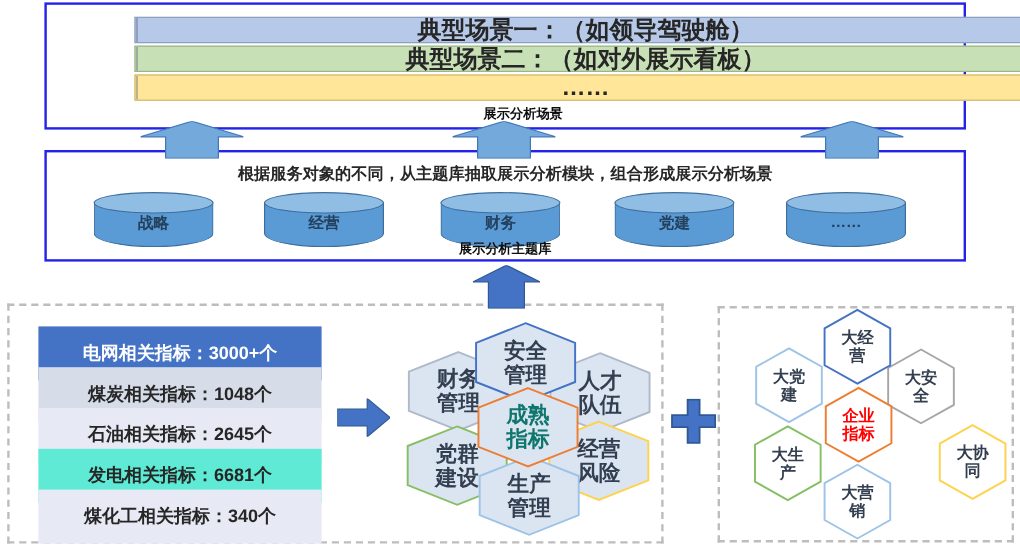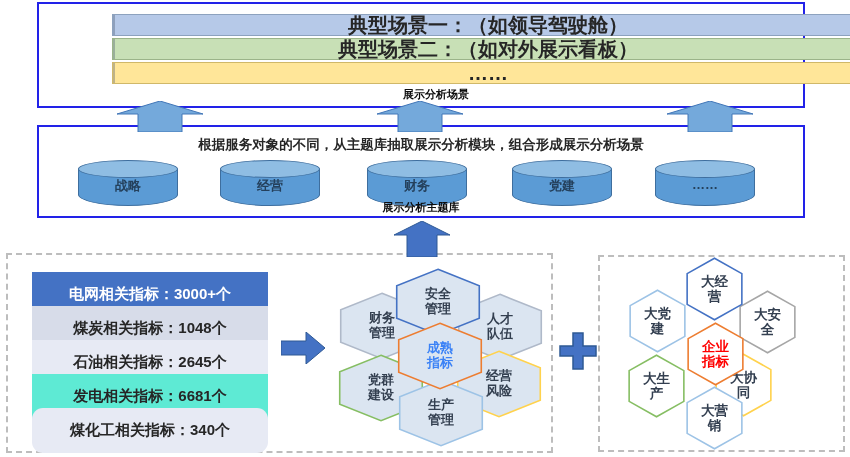--- a/index.html
+++ b/index.html
@@ -20,21 +20,21 @@
   .cyl-body{position:absolute;top:9px;left:0;right:0;bottom:0;border:1px solid;border-top:none;
             border-radius:0 0 56px 56px / 0 0 13px 13px;box-sizing:border-box;}
   .cyl-top{position:absolute;top:0;left:0;right:0;height:18px;border:1px solid;border-radius:50%;box-sizing:border-box;}
   .cyl-label{position:absolute;left:0;right:0;top:17px;text-align:center;font-size:13px;z-index:2;}
   .ind-row{position:absolute;left:32px;width:236px;height:45px;display:flex;align-items:center;justify-content:center;
            font-size:15px;z-index:2;}
   .hex{position:absolute;}
   .hex svg{position:absolute;left:0;top:0;width:100%;height:100%;overflow:visible;}
   .hex-label{position:absolute;left:0;top:0;right:0;bottom:0;display:flex;align-items:center;justify-content:center;}
   .hex-label span{width:2.25em;text-align:center;word-break:break-all;line-height:1.12;}
-  .left-hex{width:58px;height:68px;font-size:13px;color:#333F50;padding-left:28px;}
+  .left-hex{width:58px;height:68px;font-size:18px;color:#333F50;padding-left:28px;}
   .right-hex{width:57px;height:64px;font-size:13.5px;color:#333F50;}
   .z1{z-index:2}.z2{z-index:3}.z3{z-index:4}
 </style>
 </head>
 <body>
 
 <div id="stage">
 
   <div class="outline-box" style="left:37px;top:2px;width:768px;height:106px;"></div>
 
@@ -97,21 +97,21 @@
         <polygon points="28,0 56,14 43,14 43,36 13,36 13,14 0,14" stroke-width="1" style="fill: rgb(68, 114, 196); stroke: rgb(46, 89, 148);"></polygon>
       </svg>
   </div>
 
   <div class="dashed-box" style="left:6px;top:253px;width:547px;height:200px;"></div>
 
   <div class="ind-row" style="top: 272px; background: rgb(68, 114, 196); color: rgb(255, 255, 255);">电网相关指标：3000+个</div>
   <div class="ind-row" style="top: 306px; background: rgb(215, 220, 233); color: rgb(38, 38, 38);">煤炭相关指标：1048个</div>
   <div class="ind-row" style="top: 340px; background: rgb(231, 234, 244); color: rgb(38, 38, 38);">石油相关指标：2645个</div>
   <div class="ind-row" style="top: 374px; background: #5eead4; color: rgb(38, 38, 38);">发电相关指标：6681个</div>
-  <div class="ind-row" style="top: 408px; background: rgb(231, 234, 244); color: rgb(38, 38, 38); border-radius: 11px;">煤化工相关指标：340个</div>
+  <div class="ind-row" style="top: 408px; background: rgb(231, 234, 244); color: rgb(38, 38, 38);">煤化工相关指标：340个</div>
 
   <div class="arrow" style="left:281px;top:332px;width:44px;height:32px;">
     <svg viewBox="0 0 44 32">
         <polygon points="0,9 25,9 25,0 44,16 25,32 25,23 0,23" stroke-width="1" style="fill: rgb(68, 114, 196); stroke: rgb(46, 89, 148);"></polygon>
       </svg>
   </div>
 
   <div class="hex left-hex z1" style="left:339px;top:292px;">
     <svg viewBox="0 0 100 100" preserveAspectRatio="none">
         <polygon points="50,2 98,26 98,74 50,98 2,74 2,26" vector-effect="non-scaling-stroke" stroke-width="1.6" style="fill: rgb(219, 229, 241); stroke: rgb(175, 185, 201);"></polygon>
@@ -157,21 +157,21 @@
         <polygon points="50,2 98,26 98,74 50,98 2,74 2,26" vector-effect="non-scaling-stroke" stroke-width="1.6" style="fill: rgb(219, 229, 241); stroke: rgb(157, 195, 230);"></polygon>
       </svg>
     <div class="hex-label">
         <span>生产管理</span>
       </div>
   </div>
   <div class="hex left-hex z3" style="left:397px;top:322px;">
     <svg viewBox="0 0 100 100" preserveAspectRatio="none">
         <polygon points="50,2 98,26 98,74 50,98 2,74 2,26" vector-effect="non-scaling-stroke" stroke-width="1.6" style="fill: rgb(219, 229, 241); stroke: rgb(237, 125, 49);"></polygon>
       </svg>
-    <div class="hex-label" style="color: #3b82f6;">
+    <div class="hex-label" style="color: #0f766e;">
       <span>成熟指标</span>
       </div>
   </div>
 
   <div class="arrow" style="left:559px;top:332px;width:38px;height:38px;">
     <svg viewBox="0 0 38 38">
         <polygon points="14,1 24,1 24,14 37,14 37,24 24,24 24,37 14,37 14,24 1,24 1,14 14,14" stroke-width="1.5" style="fill: rgb(68, 114, 196); stroke: rgb(46, 89, 148);"></polygon>
       </svg>
   </div>
 
@@ -194,21 +194,21 @@
       </div>
   </div>
   <div class="hex right-hex z1" style="left:628px;top:354px;">
     <svg viewBox="0 0 100 100" preserveAspectRatio="none">
         <polygon points="50,2 98,26 98,74 50,98 2,74 2,26" vector-effect="non-scaling-stroke" stroke-width="1.6" style="fill: rgb(255, 255, 255); stroke: rgb(134, 190, 99);"></polygon>
       </svg>
     <div class="hex-label">
         <span>大生产</span>
       </div>
   </div>
-  <div class="hex right-hex z1" style="left:715px;top:353px;">
+  <div class="hex right-hex z1" style="left:782px;top:353px;">
     <svg viewBox="0 0 100 100" preserveAspectRatio="none">
         <polygon points="50,2 98,26 98,74 50,98 2,74 2,26" vector-effect="non-scaling-stroke" stroke-width="1.6" style="fill: rgb(255, 255, 255); stroke: rgb(255, 210, 77);"></polygon>
       </svg>
     <div class="hex-label">
         <span>大协同</span>
       </div>
   </div>
   <div class="hex right-hex z2" style="left:686px;top:257px;">
     <svg viewBox="0 0 100 100" preserveAspectRatio="none">
         <polygon points="50,2 98,26 98,74 50,98 2,74 2,26" vector-effect="non-scaling-stroke" stroke-width="1.6" style="fill: rgb(255, 255, 255); stroke: rgb(68, 114, 196);"></polygon>

